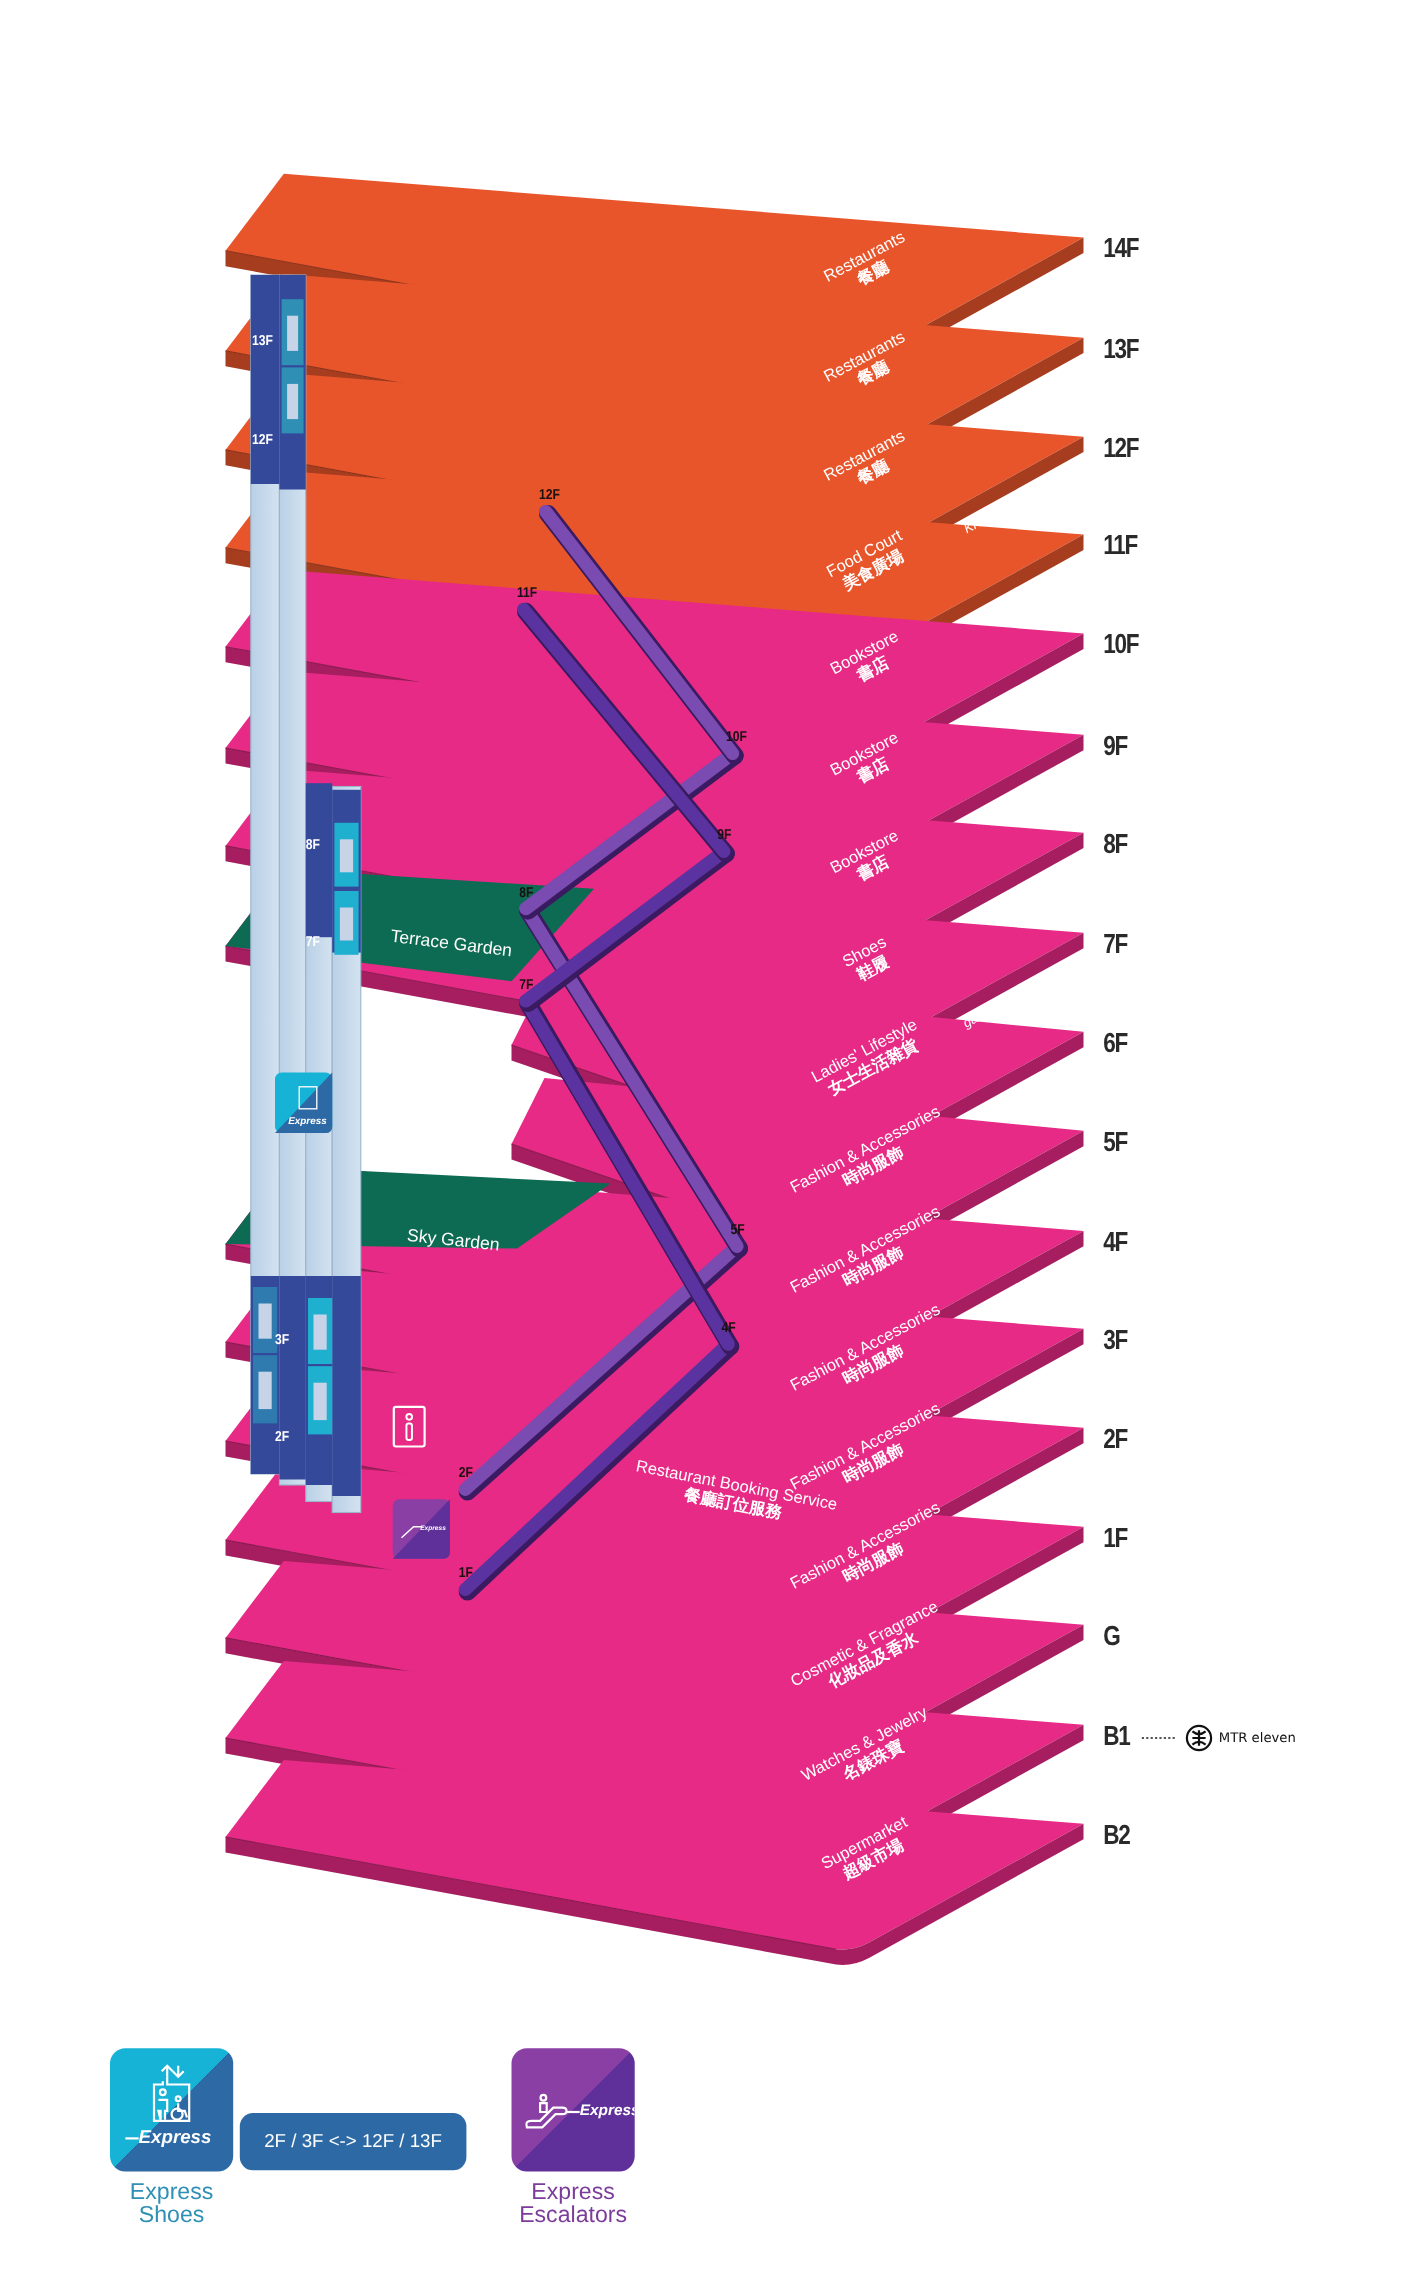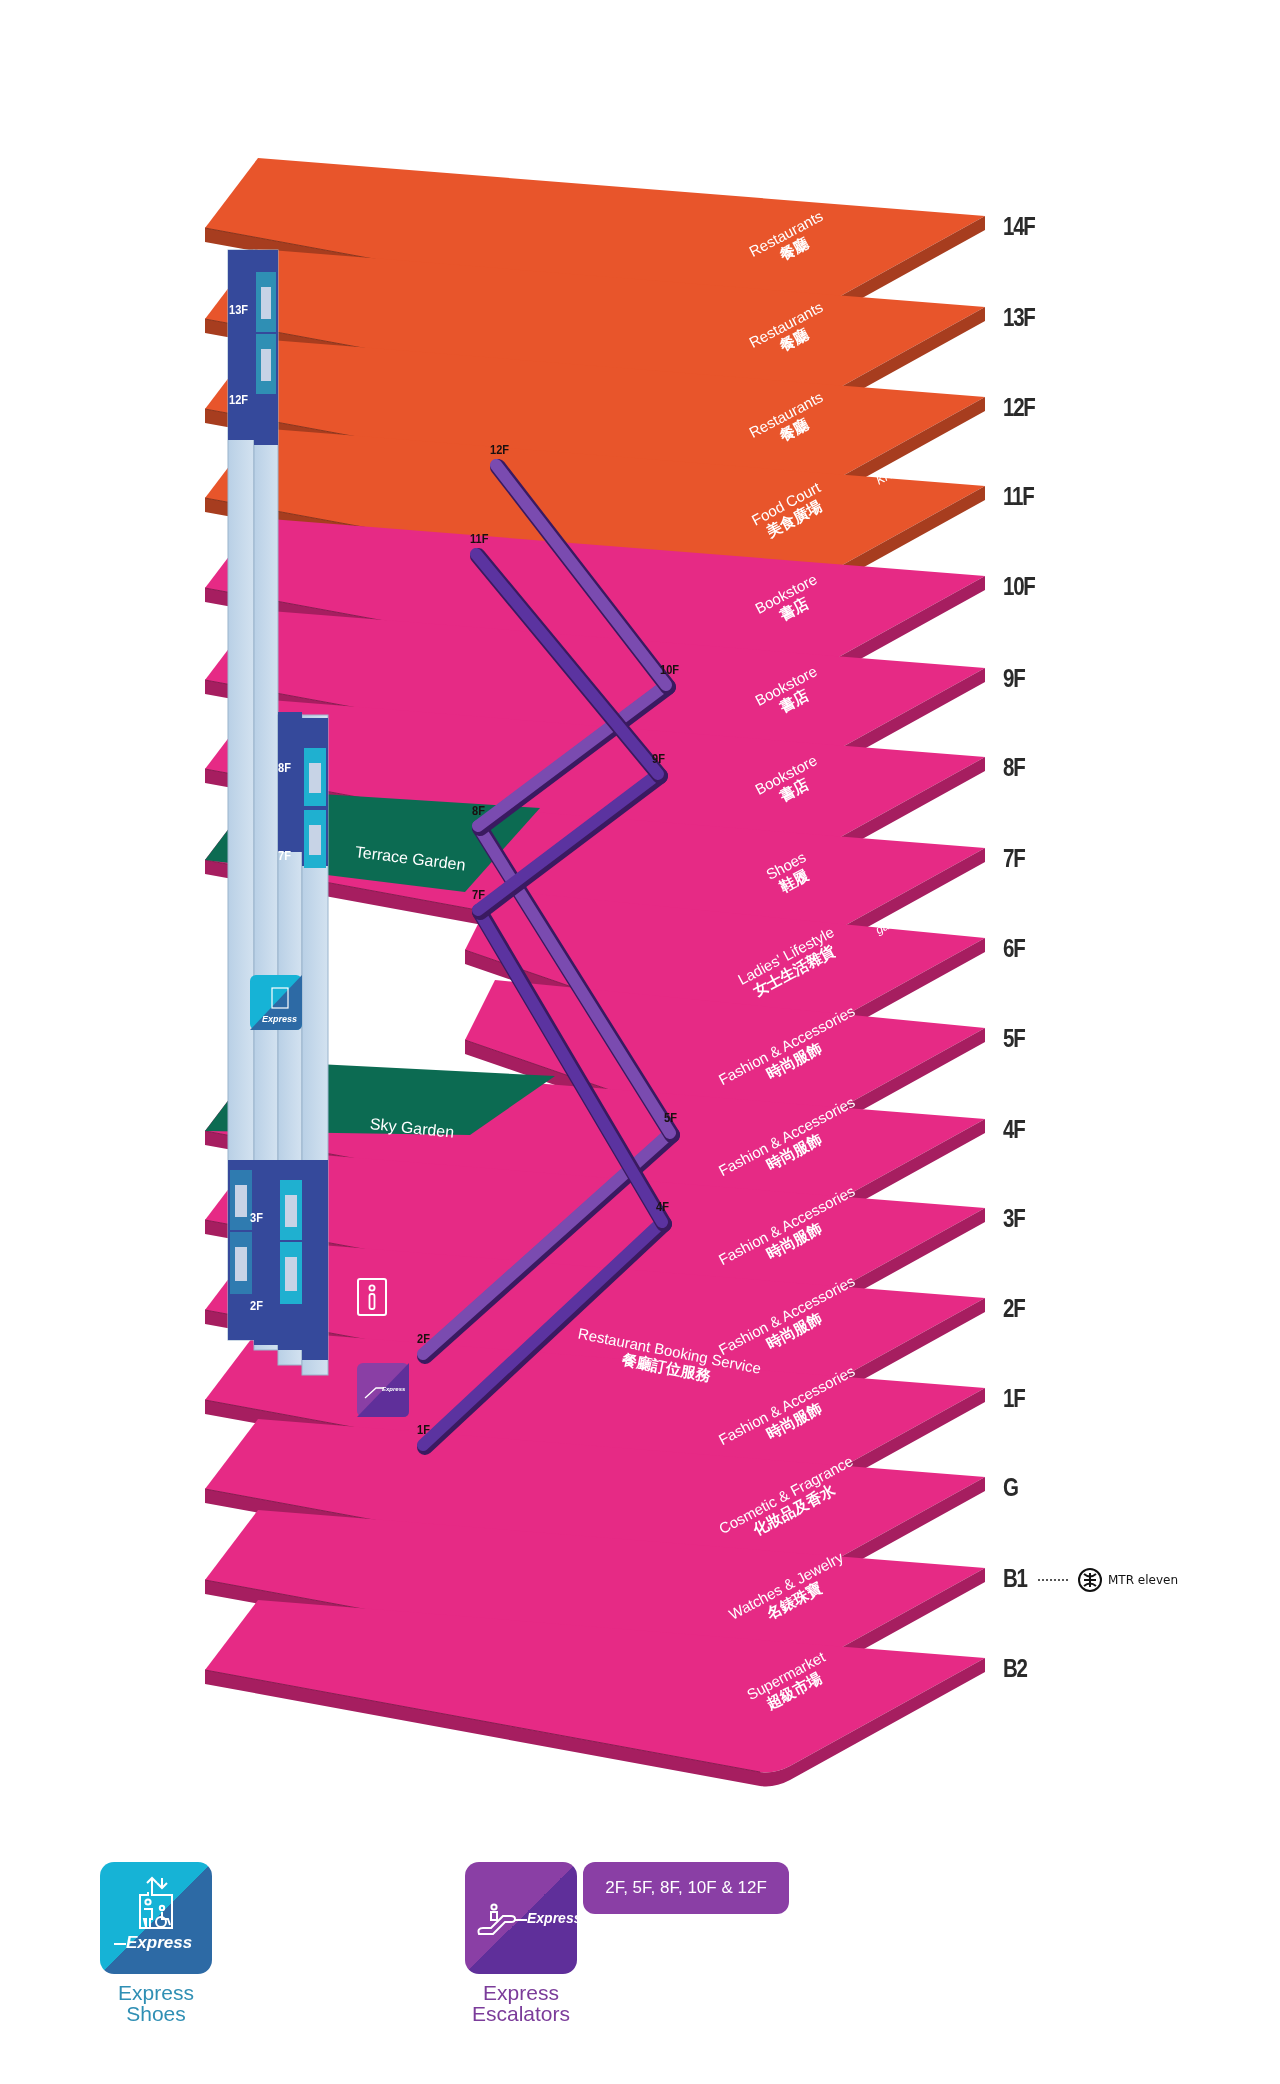--- a/index.html
+++ b/index.html
@@ -346,34 +346,34 @@
         <circle cx="48" cy="40" r="2.6"></circle>
         <path d="M44 47 L52 47 L52 57 L50 57 L50 65 M46 65 L46 57 L44 57 Z"></path>
         <circle cx="62" cy="46" r="2.2"></circle>
         <path d="M62 50 L62 57 L68 57 L70 63"></path>
         <circle cx="61" cy="60" r="5"></circle>
       </g>
       <text x="26" y="86" fill="#fff" font-family="Liberation Sans, sans-serif" font-weight="bold" font-style="italic" font-size="17">Express</text>
       <rect x="14" y="81" width="12" height="2" fill="#fff"></rect>
     </svg>
   </div>
+  <div class="legend-pill" style="left:218px;top:1921px;background:#2d6aa5;">2F / 3F &lt;-&gt; 12F / 13F</div>
   <div class="legend-caption" style="left:100px;top:1982px;width:112px;color:#2f8fb4;">
     <div>Express</div>
     <div>Shoes</div>
   </div>
 
   <div class="legend-tile" style="left:465px;top:1862px;background:linear-gradient(135deg,#8a3fa5 50%,#5f2f9a 50%);">
     <svg width="112" height="112" viewBox="0 0 112 112">
       <g stroke="#fff" stroke-width="2" fill="none">
         <circle cx="29" cy="45" r="2.6"></circle>
         <path d="M26 50 L32 50 L32 58 L26 58 Z"></path>
         <path d="M14 72 Q12 66 18 66 L26 66 L38 54 L46 54 Q50 54 50 57 Q50 60 46 60 L40 60 L28 72 L20 72 Q16 72 14 72 Z"></path>
       </g>
       <rect x="50" y="57" width="12" height="2" fill="#fff"></rect>
       <text x="62" y="61" fill="#fff" font-family="Liberation Sans, sans-serif" font-weight="bold" font-style="italic" font-size="14">Express</text>
     </svg>
   </div>
-  <div class="legend-pill" style="left:583px;top:1862px;background:#8a3fa5;">2F, 5F, 8F, 10F &amp; 12F</div>
   <div class="legend-caption" style="left:455px;top:1982px;width:132px;color:#7b3c9a;">
     <div>Express</div>
     <div>Escalators</div>
   </div>
 </div>
 
 </body></html>

